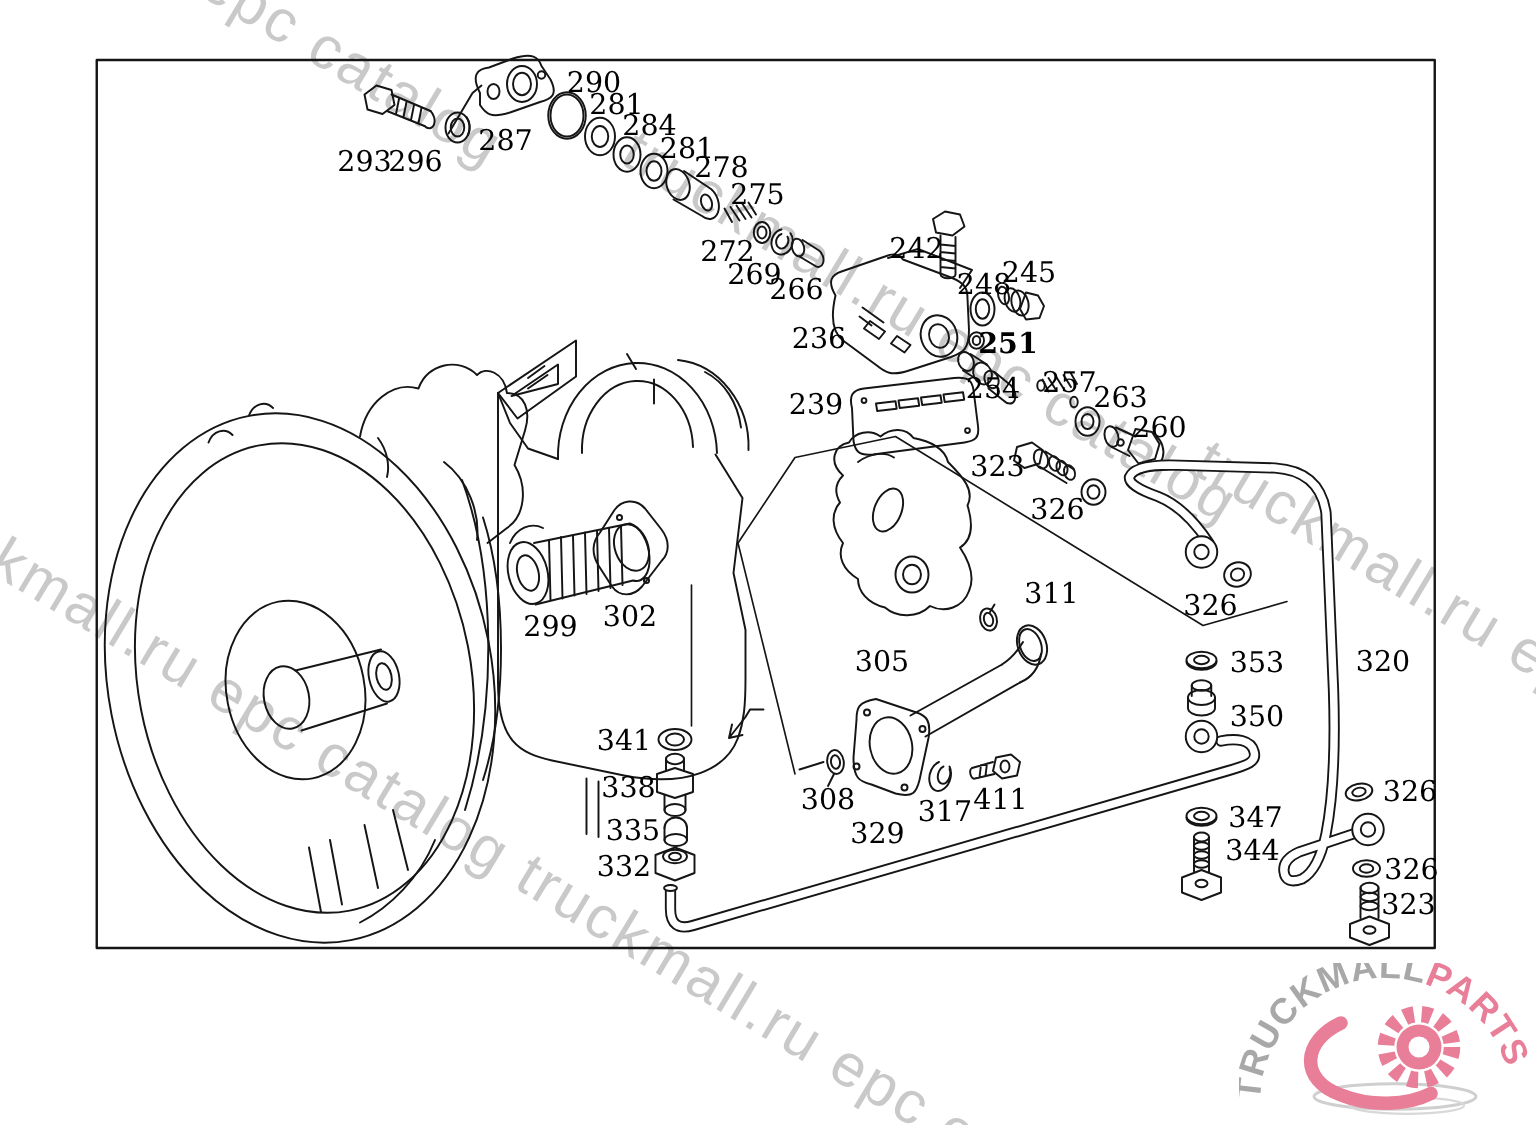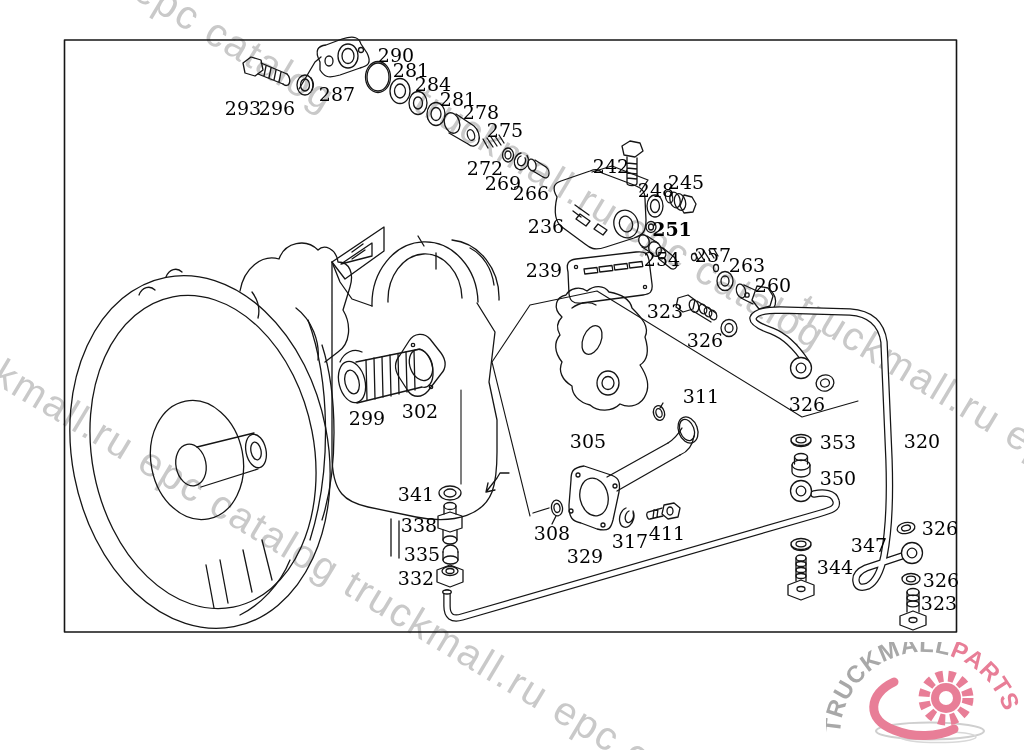--- a/index.html
+++ b/index.html
@@ -370,21 +370,21 @@
       <span class="part-label" style="left: 838px; top: 466px; margin-top: 12px;">350</span>
       <span class="part-label" style="left: 922px; top: 441px;">320</span>
       <span class="part-label" style="left: 416px; top: 494px;">341</span>
       <span class="part-label" style="left: 419px; top: 525px;">338</span>
       <span class="part-label" style="left: 422px; top: 554px;">335</span>
       <span class="part-label" style="left: 416px; top: 578px;">332</span>
       <span class="part-label" style="left: 552px; top: 533px;">308</span>
       <span class="part-label" style="left: 630px; top: 541px; text-align: right;">317</span>
       <span class="part-label" style="left: 667px; top: 533px;">411</span>
       <span class="part-label" style="left: 585px; top: 556px;">329</span>
-      <span class="part-label" style="left: 837px; top: 545px; margin-left: 32px;">347</span>
+      <span class="part-label" style="left: 837px; top: 545px;">347</span>
       <span class="part-label" style="left: 835px; top: 567px;">344</span>
       <span class="part-label" style="left: 940px; top: 528px;">326</span>
       <span class="part-label" style="left: 941px; top: 580px;">326</span>
       <span class="part-label" style="left: 939px; top: 603px;">323</span>
     </div>
 
   <svg class="logo" width="198" height="108" viewBox="0 0 198 108">
     <defs>
       <path id="logoArc" d="M 14 92 A 84 84 0 0 1 182 96"></path>
     </defs>

